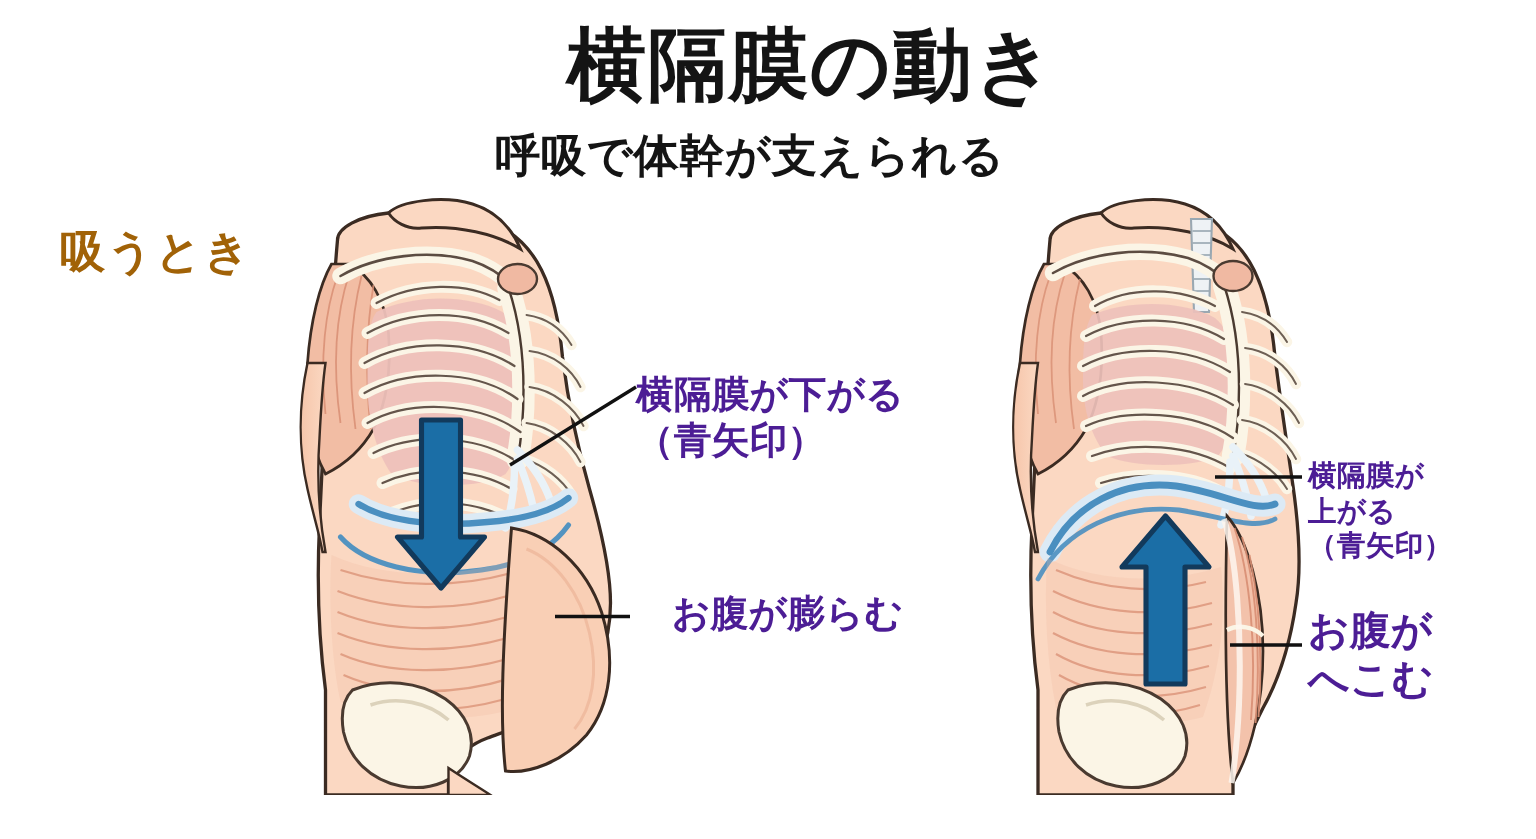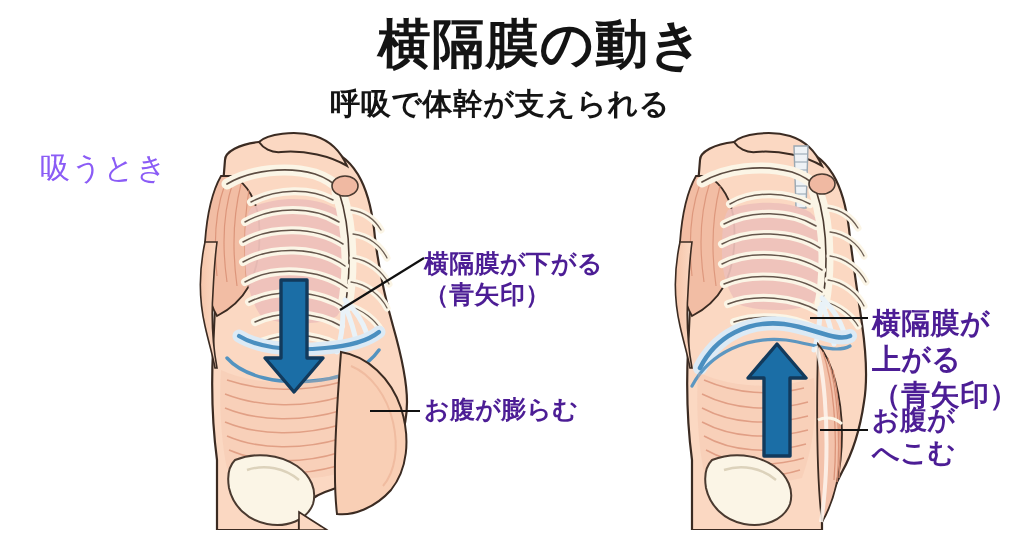--- a/index.html
+++ b/index.html
@@ -44,41 +44,41 @@
     font-size: 30px;
     font-weight: 700;
     letter-spacing: 0.5px;
     color: #141414;
   }
 
   
   .phase-label {
     position: absolute;
     font-size: 30px;
-    font-weight: 400;
+    font-weight: 700;
     letter-spacing: 1.5px;
-    color: #8b5cf6;
+    color: #a16207;
     white-space: nowrap;
   }
   #phase-inhale { left: 40px; top: 148px; }
   #phase-exhale { left: 40px; top: 416px; }
 
   
   .callout {
     position: absolute;
     font-size: 25px;
     font-weight: 600;
     line-height: 1.24;
     color: #4c1d95;
     white-space: pre-line;
     letter-spacing: 0.3px;
   }
   #callout-diaphragm-down { left: 424px; top: 248px; }
-  #callout-belly-expand   { left: 424px; top: 394px; }
-  #callout-diaphragm-up   { left: 872px; top: 306px; font-size: 29px; }
+  #callout-belly-expand   { left: 448px; top: 394px; }
+  #callout-diaphragm-up   { left: 872px; top: 306px; font-size: 19px; }
   #callout-belly-contract { left: 872px; top: 404px; font-size: 27px; }
 
   
   #overlay {
     position: absolute;
     left: 0; top: 0;
     width: 1024px;
     height: 559px;
     pointer-events: none;
   }

